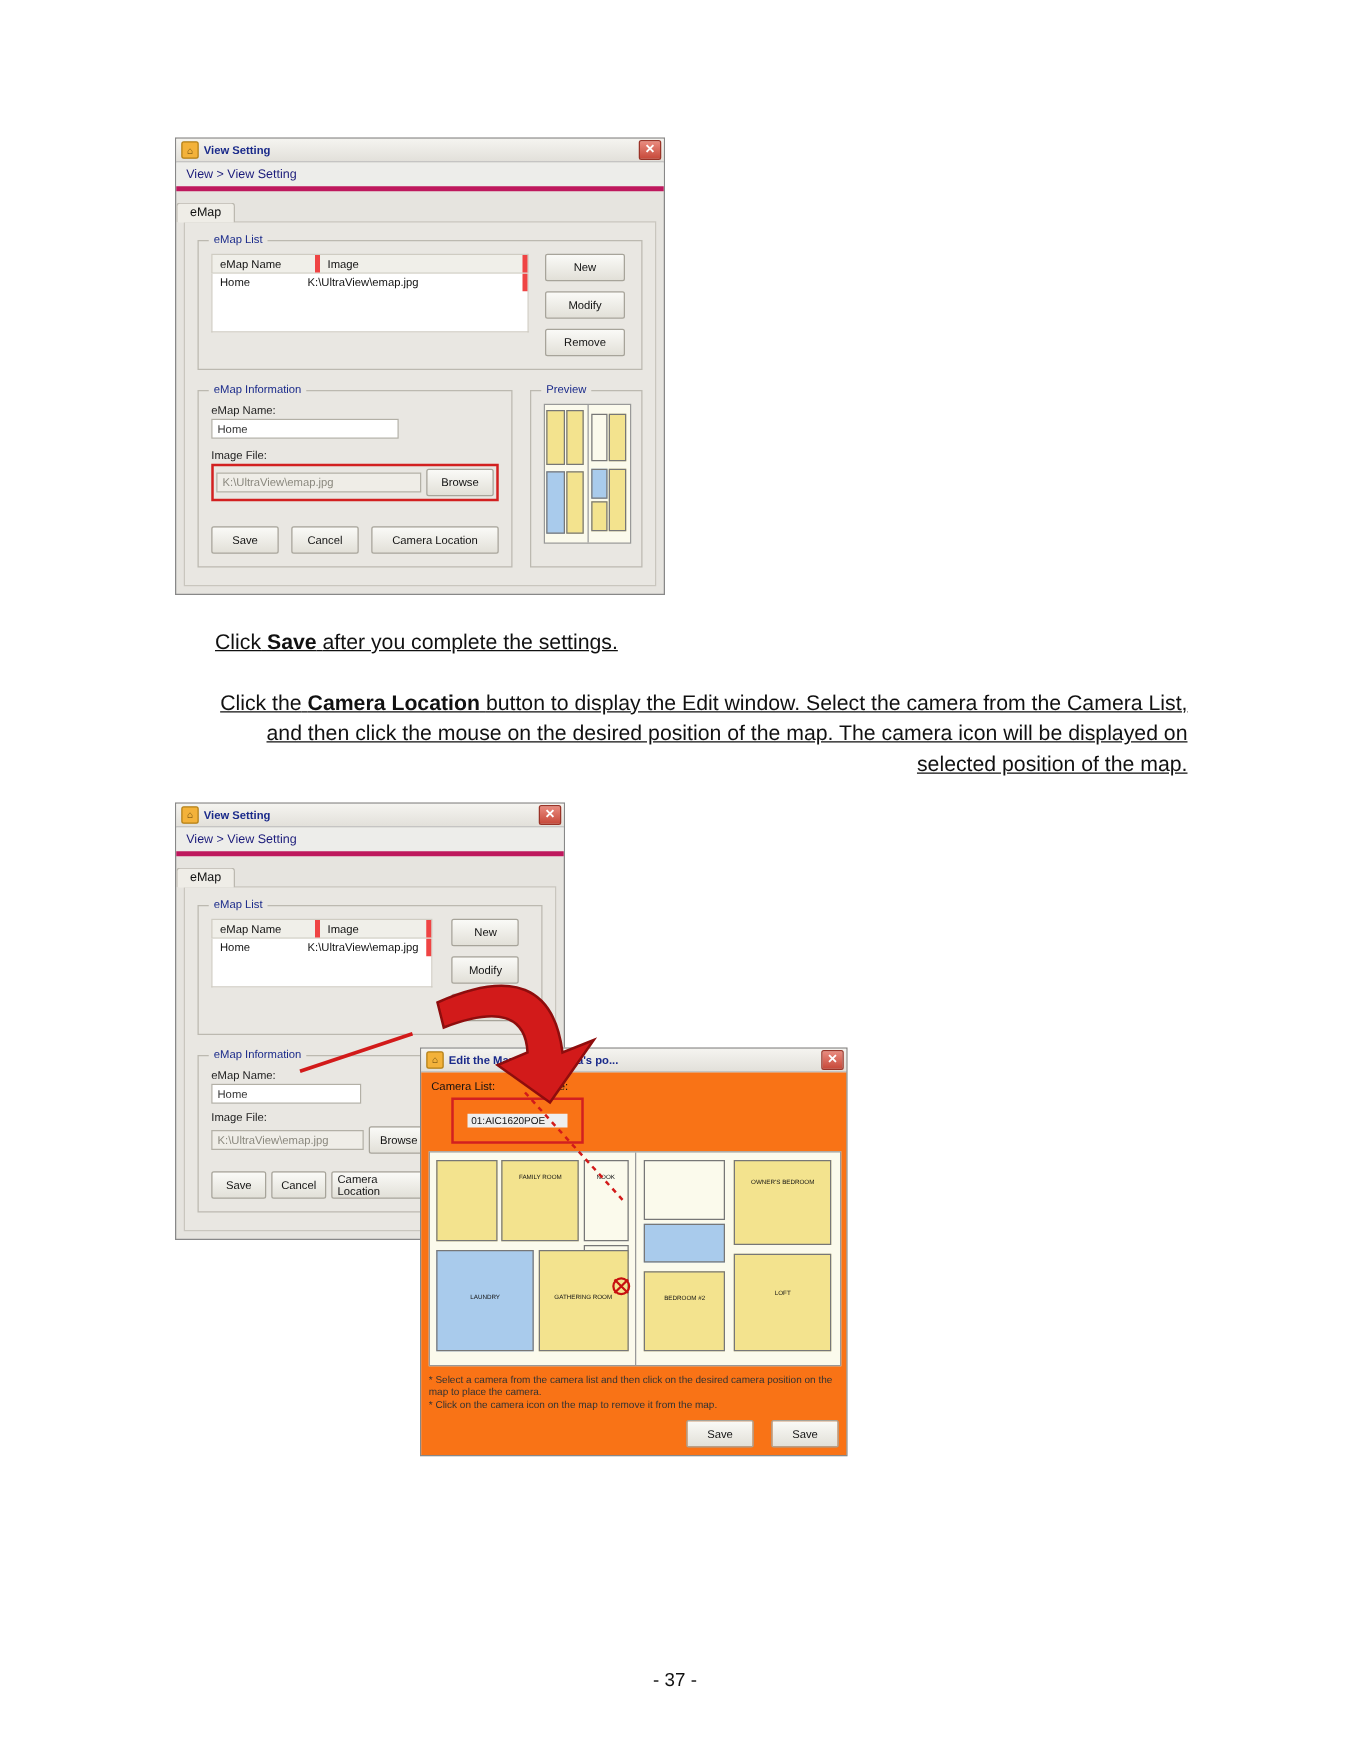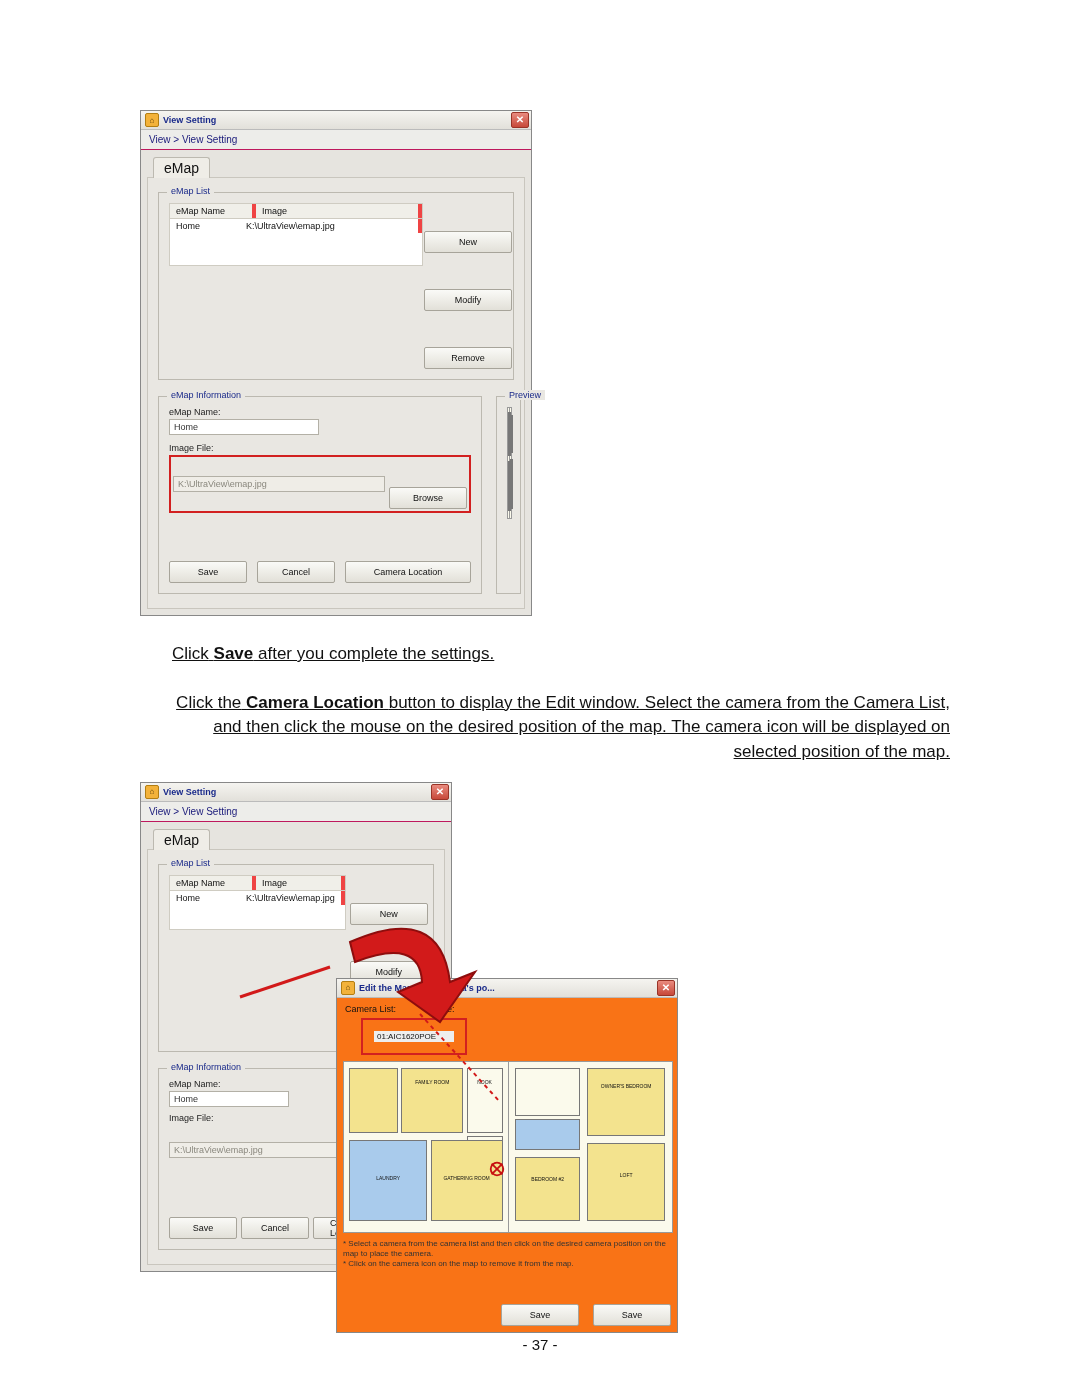--- a/index.html
+++ b/index.html
@@ -51,39 +51,39 @@
     color: #fff;
     font-size: 10px;
     display: inline-flex; align-items: center; justify-content: center;
     line-height: 1;
   }
   .breadcrumb {
     font-size: 10px;
     color: #1a1a7a;
     padding: 4px 8px;
     background: #ededea;
-    border-bottom: 1px solid #be185d;
+    border-bottom: 4px solid #be185d;
   }
   .pane {
     margin: 6px;
     background: #e9e7e2;
     border: 1px solid #c9c6be;
     padding: 6px;
   }
   .tab {
     display: inline-block;
     padding: 2px 10px;
-    font-size: 14px;
+    font-size: 10px;
     background: #efede7;
     border: 1px solid #bcb9b0;
     border-bottom: none;
     border-radius: 3px 3px 0 0;
     position: relative;
     top: 7px;
-    left: 12px;
+    left: 0;
     z-index: 2;
   }
 
   .groupbox {
     border: 1px solid #bcb9b0;
     margin: 8px 4px;
     padding: 10px 10px 10px 10px;
     position: relative;
   }
   .groupbox > .legend {
@@ -124,28 +124,27 @@
     flex-direction: column;
     gap: 8px;
     align-items: center;
     width: 70px;
   }
   .btn {
     display: inline-flex;
     align-items: center;
     justify-content: center;
     font-size: 9px;
-    padding: 2px 16px;
+    padding: 2px 4px;
     width: 54px;
     height: 16px;
     background: linear-gradient(#fafaf7, #e2e0d8);
     border: 1px solid #a7a49a;
     border-radius: 2px;
     box-sizing: content-box;
-    margin-top: 28px;
   }
   .btn-wide { width: 92px; }
 
   .field {
     font-size: 9px;
     height: 14px;
     background: #fff;
     border: 1px solid #b3b0a6;
     padding: 0 4px;
     display: flex;

